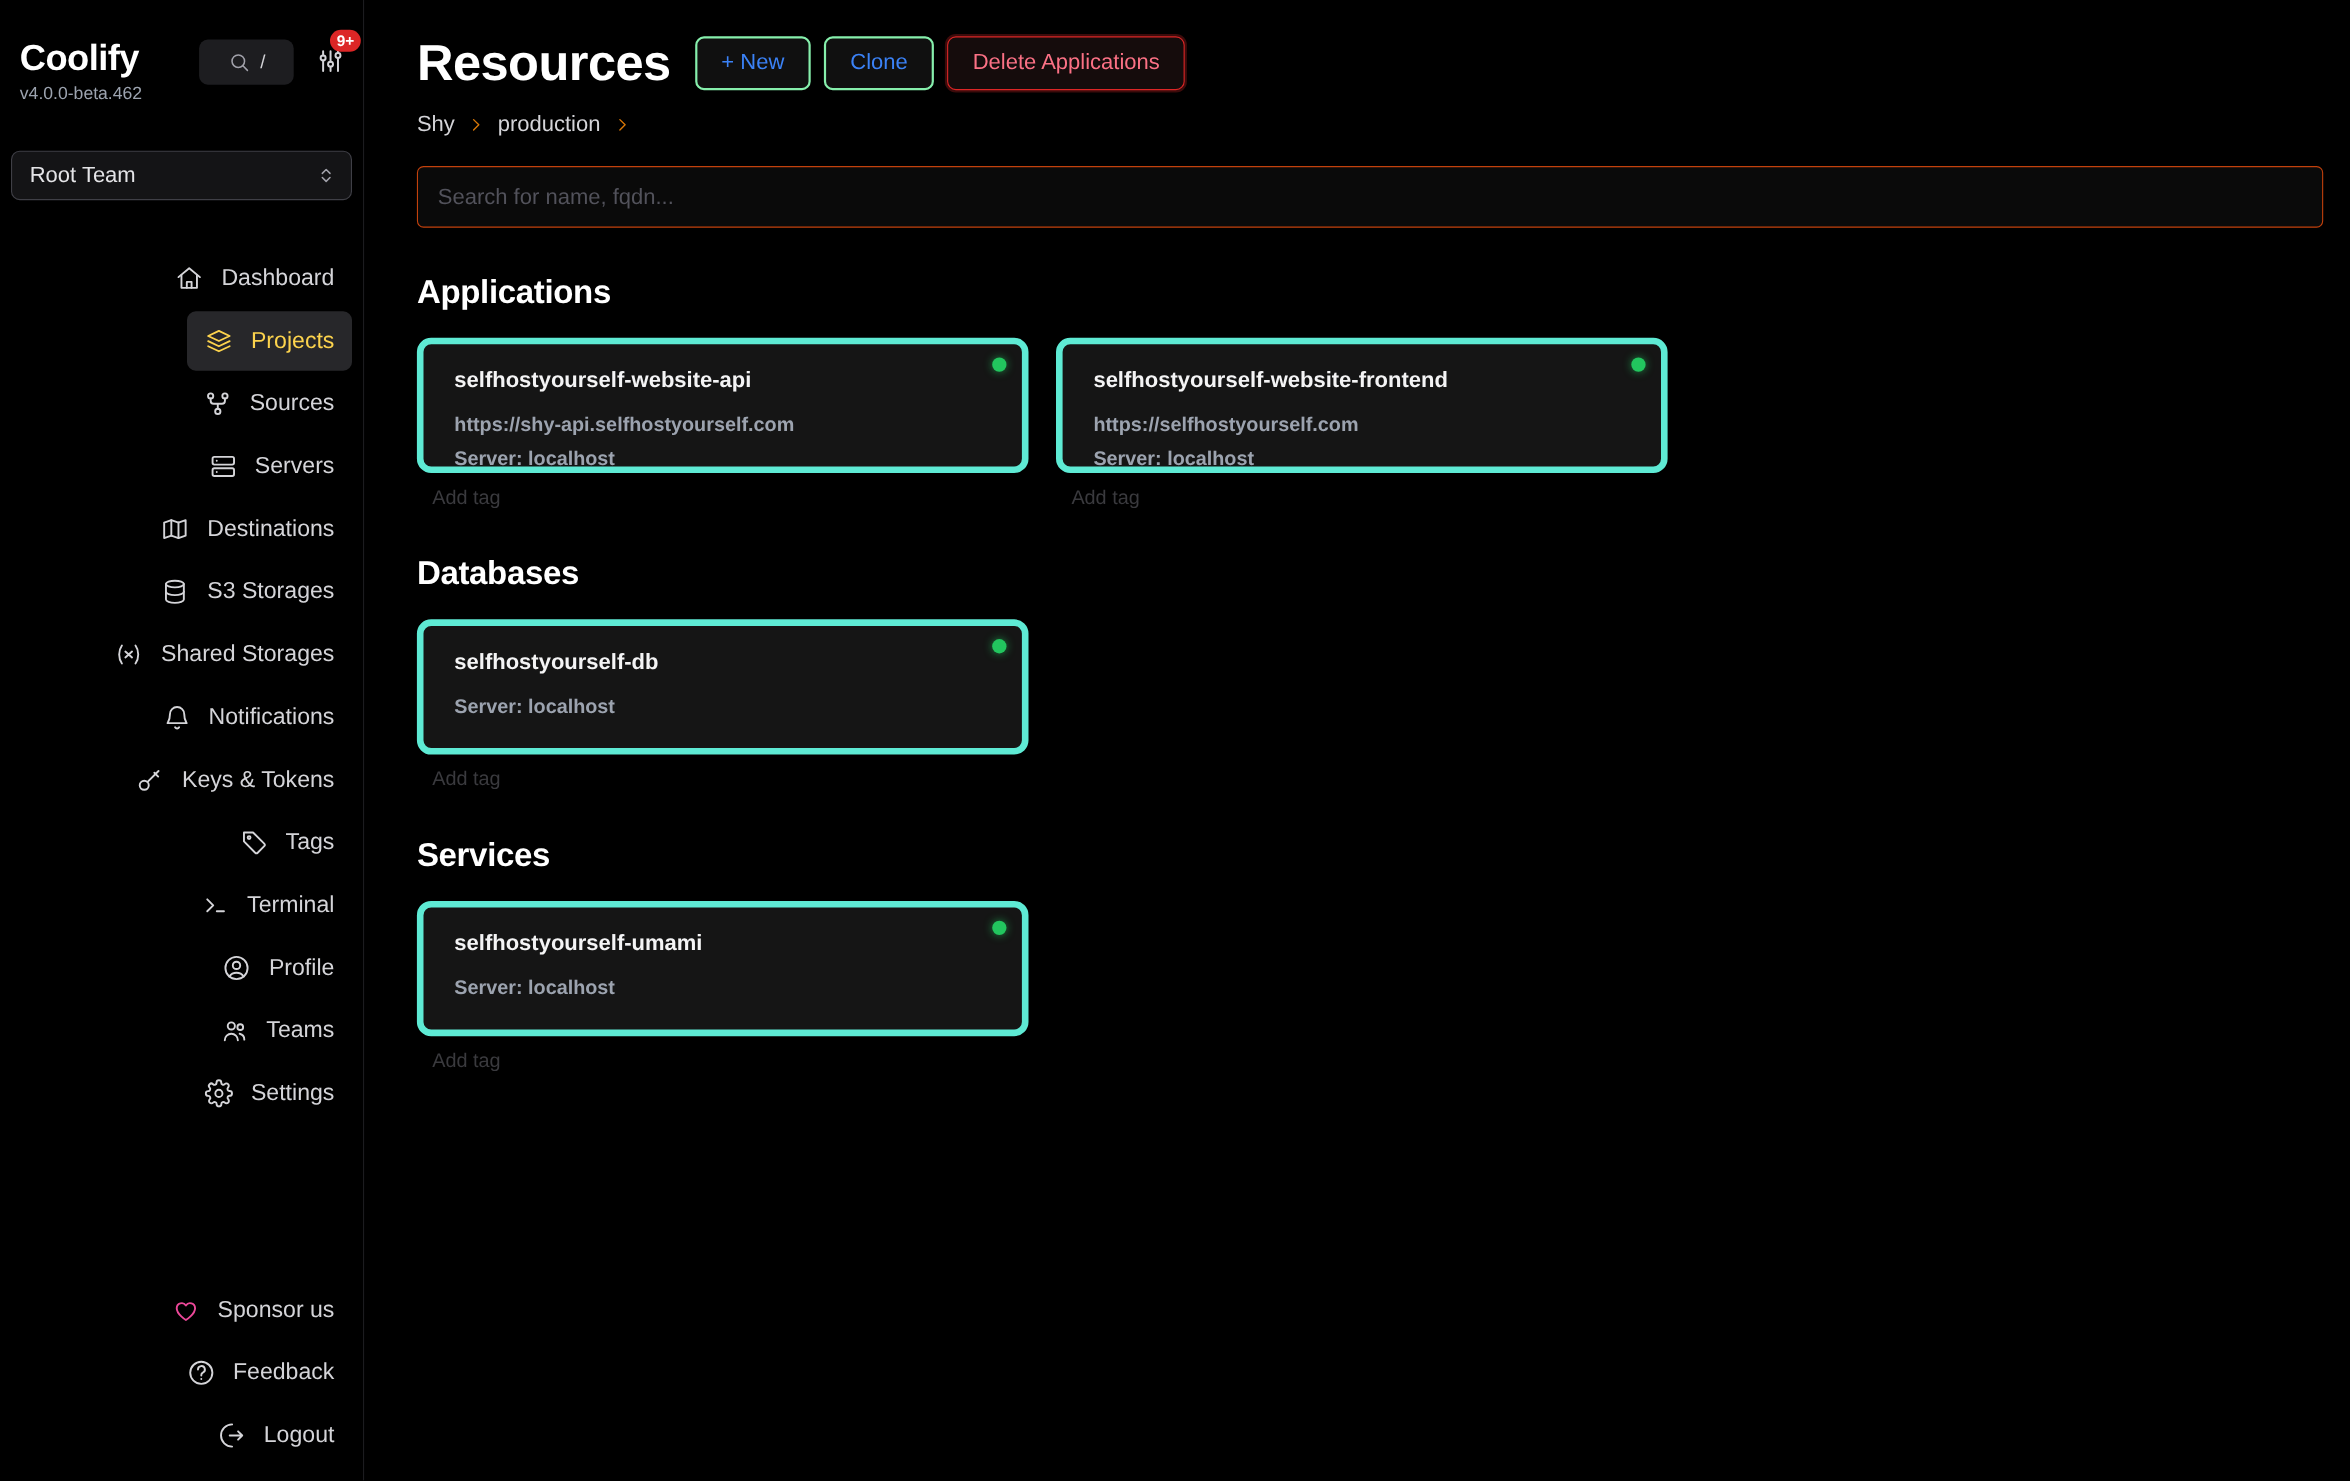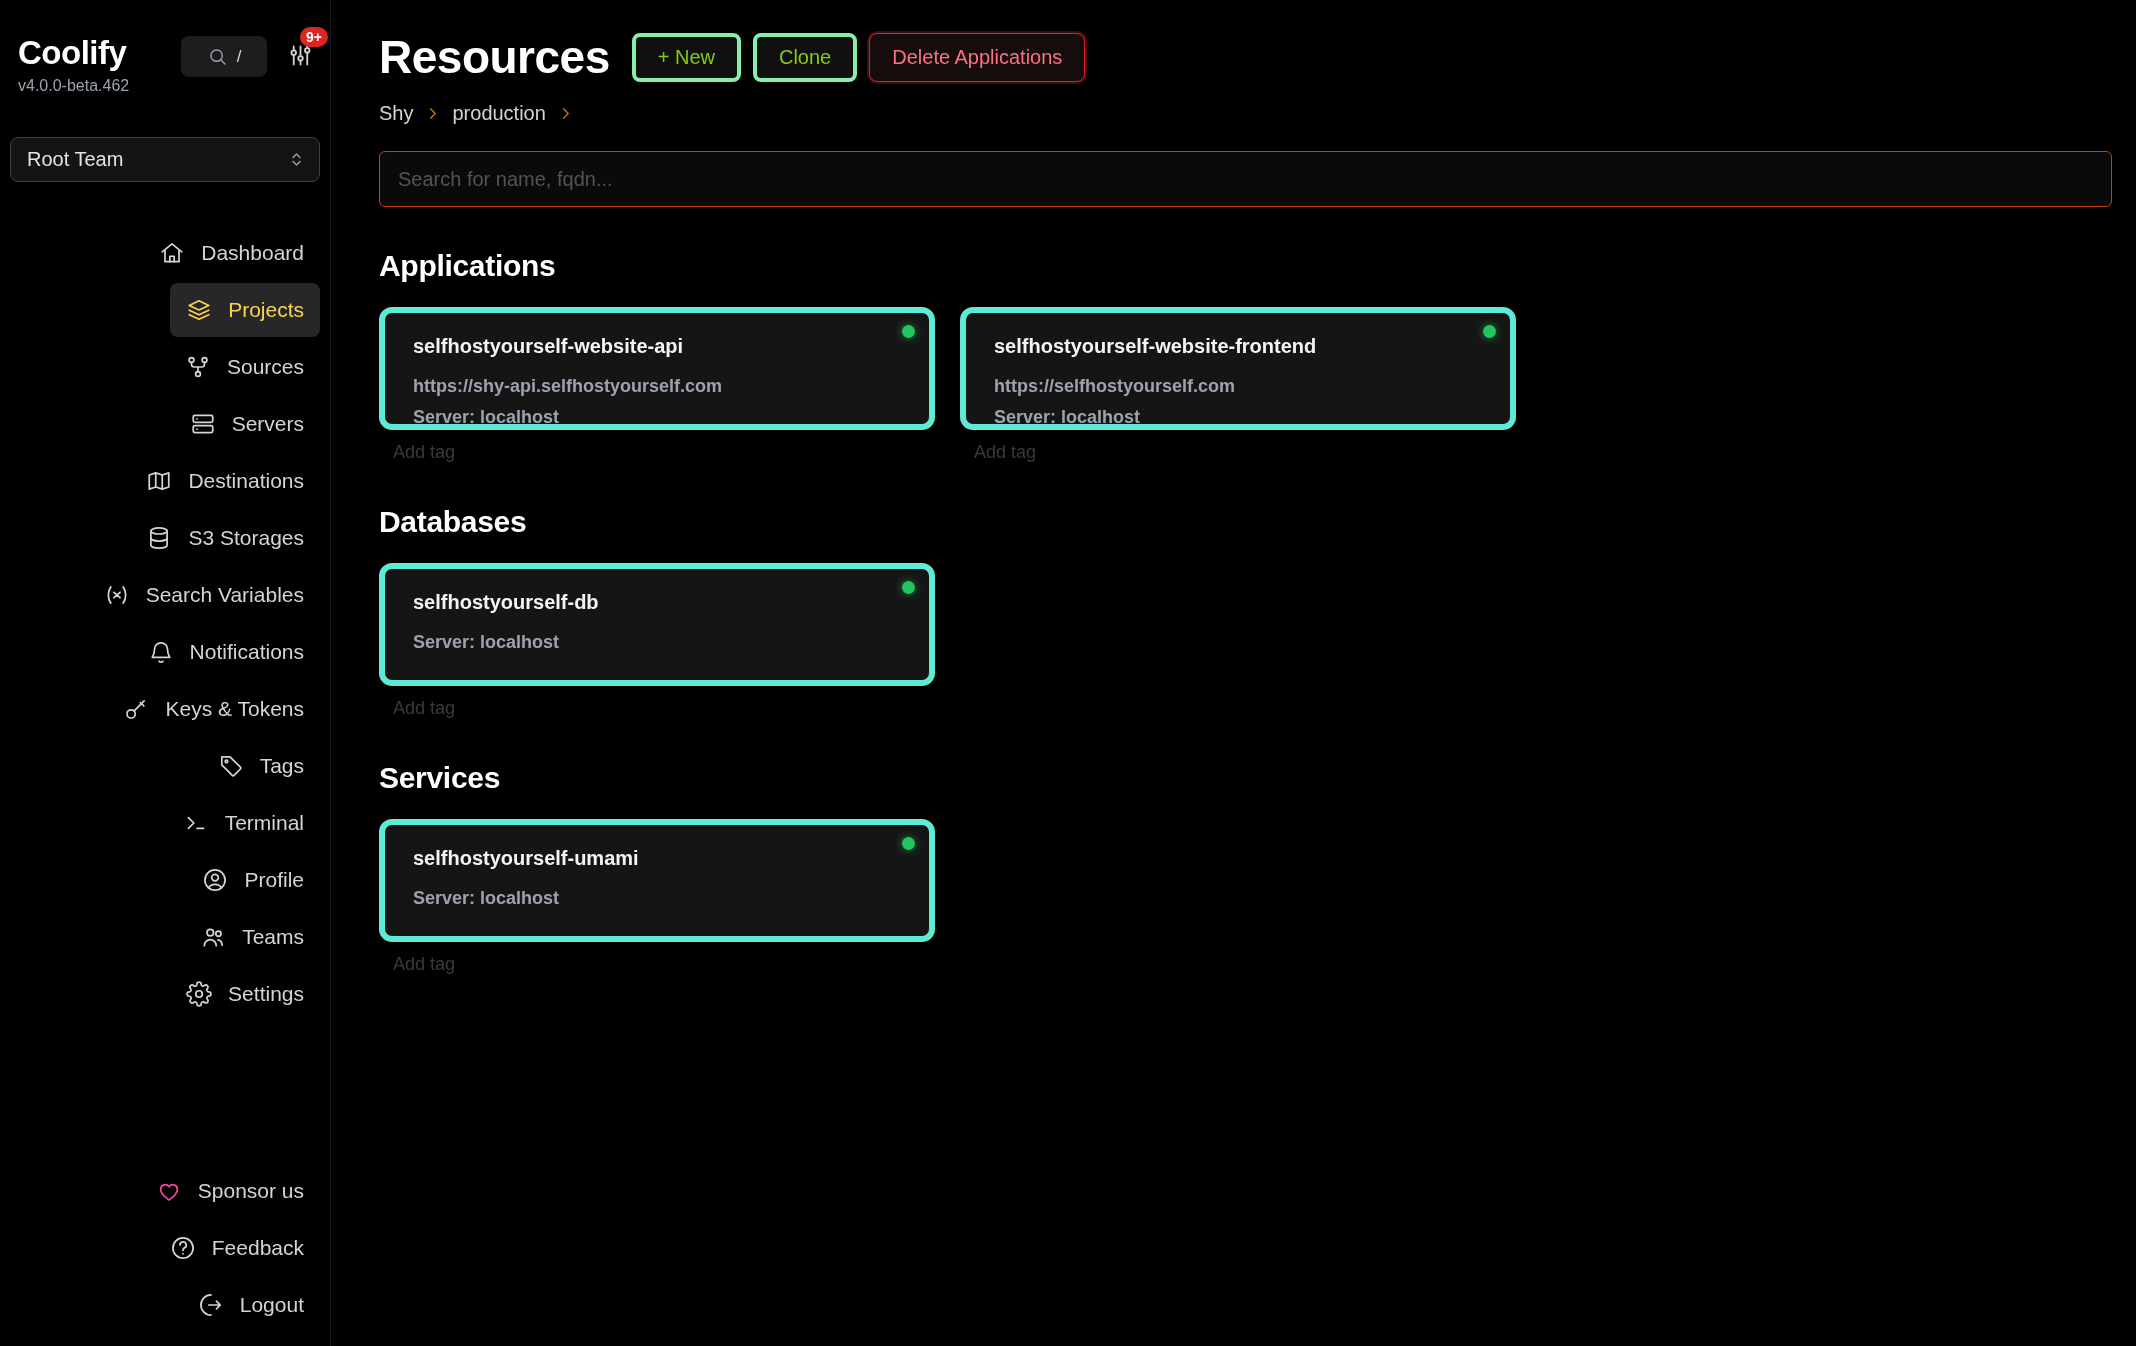--- a/index.html
+++ b/index.html
@@ -29,21 +29,21 @@
   .nav-item { display:flex; align-items:center; gap:16px; height:54px; padding:0 16px; border-radius:8px; font-size:21px; color:#d4d4d8; cursor:pointer; white-space:nowrap; }
   .nav-item .icon { color:#d4d4d8; }
   .nav-item .icon svg { width:26px; height:26px; }
   .nav-item.active { background:#27272a; color:#fcd34d; }
   .nav-item.active .icon { color:#fcd34d; }
 
   
   .main { flex:1; padding:30px 24px 0 48px; overflow:hidden; }
   .header-row { display:flex; align-items:center; }
   .page-title { font-size:46px; font-weight:700; color:#fff; letter-spacing:-0.5px; margin-right:22px; }
-  .btn { height:49px; padding:0 22px; border-radius:8px; background:#101010; border:4px solid #86efac; color:#84cc16; font-size:20px; font-family:inherit; display:flex; align-items:center; cursor:pointer; }
+  .btn { height:49px; padding:0 22px; border-radius:8px; background:#101010; border:2px solid #86efac; color:#3b82f6; font-size:20px; font-family:inherit; display:flex; align-items:center; cursor:pointer; }
   .btn + .btn { margin-left:12px; }
   .btn-danger { margin-left:16px; background:#150c0c; border:1px solid #dc2626; box-shadow:0 0 0 2px rgba(220,38,38,.28); color:#fb7185; }
   .breadcrumb { display:flex; align-items:center; gap:10px; margin-top:18px; font-size:20px; color:#d4d4d8; }
   .breadcrumb .icon { color:#d97706; }
   .breadcrumb .icon svg { width:19px; height:19px; }
   .breadcrumb .crumb { cursor:pointer; }
   .search-input { display:block; margin-top:26px; width:100%; height:56px; background:#0a0a0a; border:1px solid #c2410c; border-radius:6px; color:#e4e4e7; font-size:20px; padding:0 18px; font-family:inherit; outline:none; }
   .search-input::placeholder { color:#52525b; }
   .section-title { font-size:30px; font-weight:700; color:#fff; margin-top:42px; letter-spacing:-0.3px; }
   .cards-row { display:flex; gap:25px; margin-top:24px; }
@@ -157,21 +157,21 @@
             </svg>
           </span>
           <span class="nav-label">S3 Storages</span>
         </div>
         <div class="nav-item">
           <span class="icon">
             <svg viewBox="0 0 24 24" fill="none" stroke="currentColor" stroke-width="1.6" stroke-linecap="round" stroke-linejoin="round">
               <path d="M6.3 4.5C4.8 6.6 4 9.2 4 12s.8 5.4 2.3 7.5M17.7 4.5C19.2 6.6 20 9.2 20 12s-.8 5.4-2.3 7.5M9.2 9.5l5.6 5M14.8 9.5l-5.6 5"></path>
             </svg>
           </span>
-          <span class="nav-label">Search Variables</span>
+          <span class="nav-label">Shared Storages</span>
         </div>
         <div class="nav-item">
           <span class="icon">
             <svg viewBox="0 0 24 24" fill="none" stroke="currentColor" stroke-width="1.6" stroke-linecap="round" stroke-linejoin="round">
               <path d="M18 9.5a6 6 0 0 0-12 0c0 5.5-2 6.5-2 7.5h16c0-1-2-2-2-7.5"></path>
               <path d="M10.3 20.5a2 2 0 0 0 3.4 0"></path>
             </svg>
           </span>
           <span class="nav-label">Notifications</span>
         </div>

